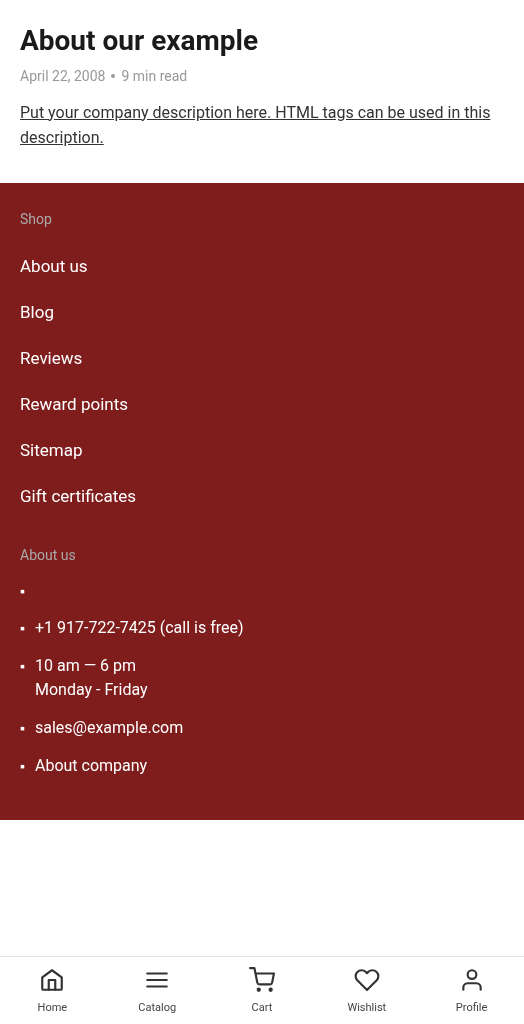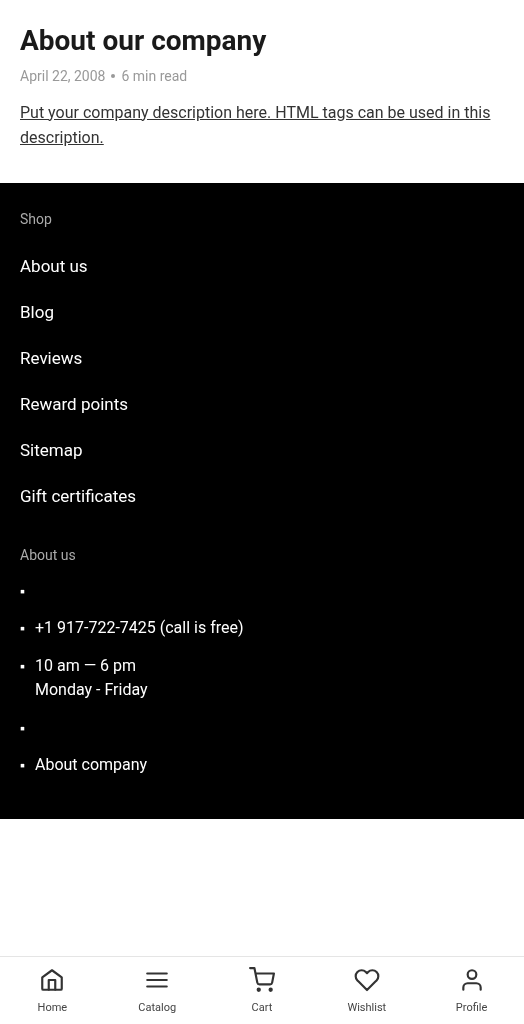--- a/index.html
+++ b/index.html
@@ -41,21 +41,21 @@
     }
     .article-body {
       font-size: 16px;
       color: #333;
       line-height: 1.6;
       text-decoration: underline;
     }
 
     
     .dark-section {
-      background: #000000;
+      background: #7f1d1d;
       padding: 28px 20px 28px 20px;
       color: #fff;
     }
 
     .section-label {
       font-size: 14px;
       color: #aaa;
       margin-bottom: 16px;
       font-weight: 400;
     }
@@ -143,25 +143,25 @@
 
     
     .page-bottom-spacer {
       height: 80px;
     }
   </style>
 </head>
 <body>
 
 <div class="article-section">
-  <h1 class="article-title">About our company</h1>
+  <h1 class="article-title">About our example</h1>
   <div class="article-meta">
     <span>April 22, 2008</span>
     <span class="dot"></span>
-    <span>6 min read</span>
+    <span>9 min read</span>
   </div>
   <p class="article-body">Put your company description here. HTML tags can be used in this description.</p>
 </div>
 
 <div class="dark-section">
 
   <div>
     <p class="section-label">Shop</p>
     <ul class="nav-list">
       <li>
@@ -194,20 +194,21 @@
       <li>
         <span class="bullet">▪</span>
         <span>+1 917-722-7425 (call is free)</span>
       </li>
       <li>
         <span class="bullet">▪</span>
         <span>10 am — 6 pm<br>Monday - Friday</span>
       </li>
       <li>
         <span class="bullet">▪</span>
+        <span>sales@example.com</span>
       </li>
       <li>
         <span class="bullet">▪</span>
         <span>About company</span>
       </li>
     </ul>
   </div>
 </div>
 
 <div class="page-bottom-spacer"></div>

